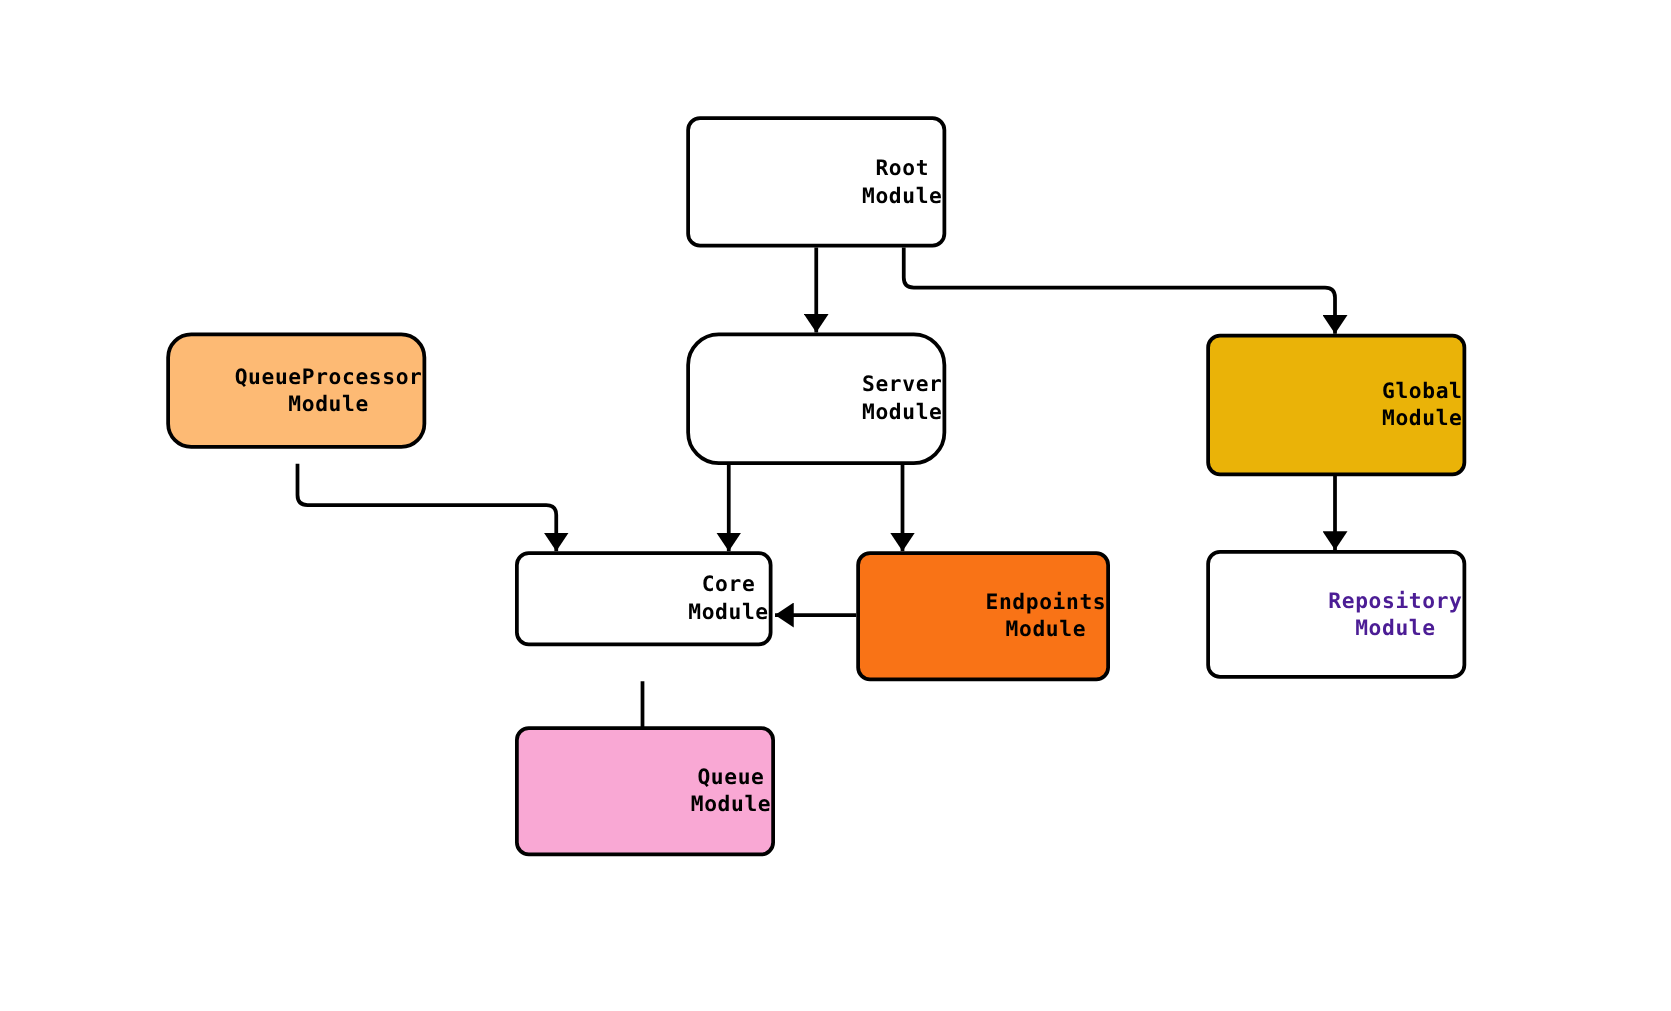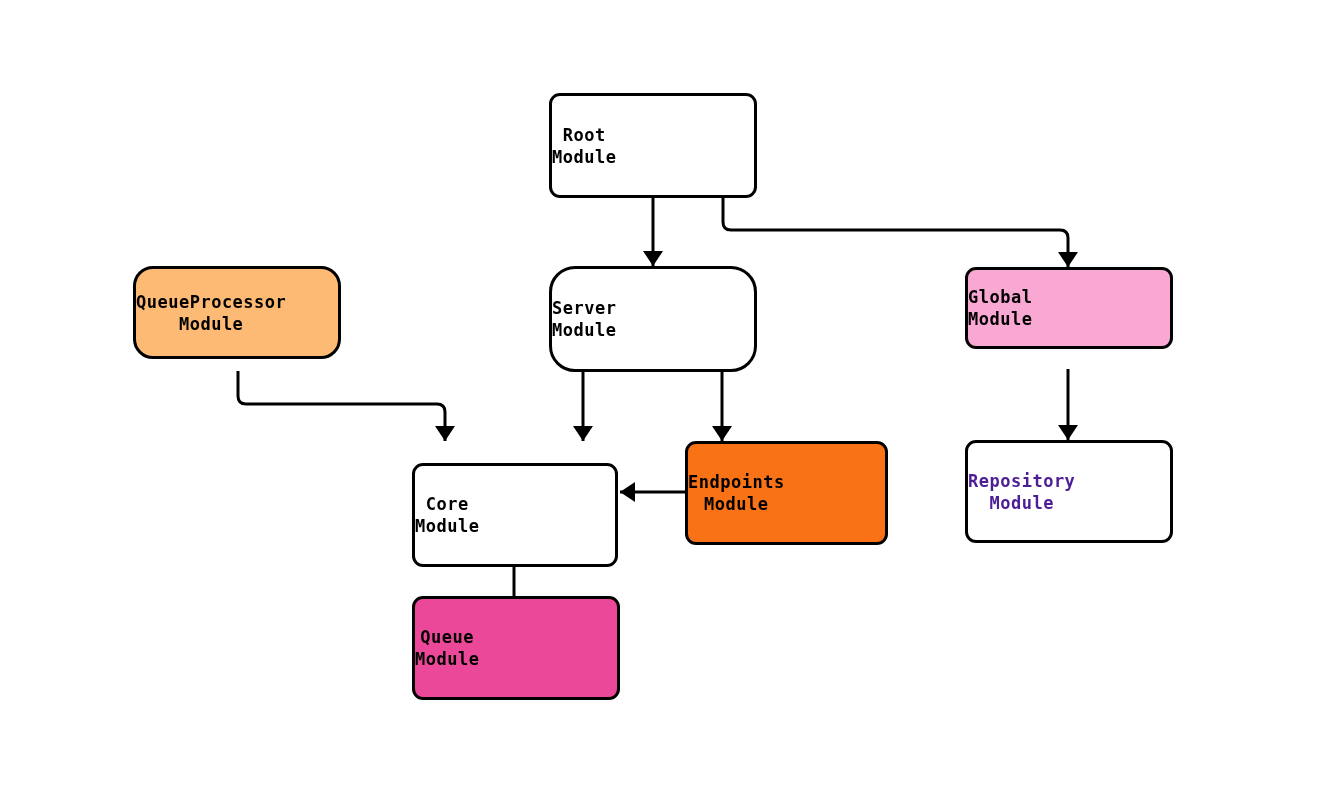--- a/index.html
+++ b/index.html
@@ -24,21 +24,21 @@
     display: block;
   }
   .node {
     position: absolute;
     box-sizing: border-box;
     border: 3px solid #c4b5fd;
     border-radius: 11px;
     background: #ffffff;
     display: flex;
     align-items: center;
-    justify-content: flex-start;
+    justify-content: flex-end;
   }
   .node-label {
     font-size: 17px;
     line-height: 22px;
     font-weight: bold;
     color: #000000;
     text-align: center;
     white-space: pre-line;
     letter-spacing: 0.5px;
   }
@@ -68,34 +68,34 @@
 Module</div>
       </div>
       <div class="node" style="left: 133px; top: 266px; width: 208px; height: 93px; border-color: rgb(0, 0, 0); background: #fdba74; border-radius: 20px;">
         <div class="node-label" style="color: rgb(0, 0, 0);">QueueProcessor
 Module</div>
       </div>
       <div class="node" style="left: 549px; top: 266px; width: 208px; height: 106px; border-color: rgb(0, 0, 0); background: rgb(255, 255, 255); border-radius: 26px;">
         <div class="node-label" style="color: rgb(0, 0, 0);">Server
 Module</div>
       </div>
-      <div class="node" style="left: 965px; top: 267px; width: 208px; height: 82px; border-color: rgb(0, 0, 0); background: #f9a8d4;">
+      <div class="node" style="left: 965px; top: 267px; width: 208px; height: 114px; border-color: rgb(0, 0, 0); background: #eab308;">
         <div class="node-label" style="color: rgb(0, 0, 0);">Global
 Module</div>
       </div>
-      <div class="node" style="left: 412px; top: 441px; width: 206px; height: 104px; border-color: rgb(0, 0, 0); background: rgb(255, 255, 255); margin-top: 22px;">
+      <div class="node" style="left: 412px; top: 441px; width: 206px; height: 76px; border-color: rgb(0, 0, 0); background: rgb(255, 255, 255);">
         <div class="node-label" style="color: rgb(0, 0, 0);">Core
 Module</div>
       </div>
       <div class="node" style="left: 685px; top: 441px; width: 203px; height: 104px; border-color: rgb(0, 0, 0); background: #f97316;">
         <div class="node-label" style="color: rgb(0, 0, 0);">Endpoints
 Module</div>
       </div>
       <div class="node" style="left: 965px; top: 440px; width: 208px; height: 103px; border-color: rgb(0, 0, 0); background: rgb(255, 255, 255);">
         <div class="node-label" style="color: #4c1d95;">Repository
 Module</div>
       </div>
-      <div class="node" style="left: 412px; top: 596px; width: 208px; height: 104px; border-color: rgb(0, 0, 0); background: #ec4899;">
+      <div class="node" style="left: 412px; top: 581px; width: 208px; height: 104px; border-color: rgb(0, 0, 0); background: #f9a8d4;">
         <div class="node-label" style="color: rgb(0, 0, 0);">Queue
 Module</div>
       </div>
     </div>
 </div>
 
 </body></html>

